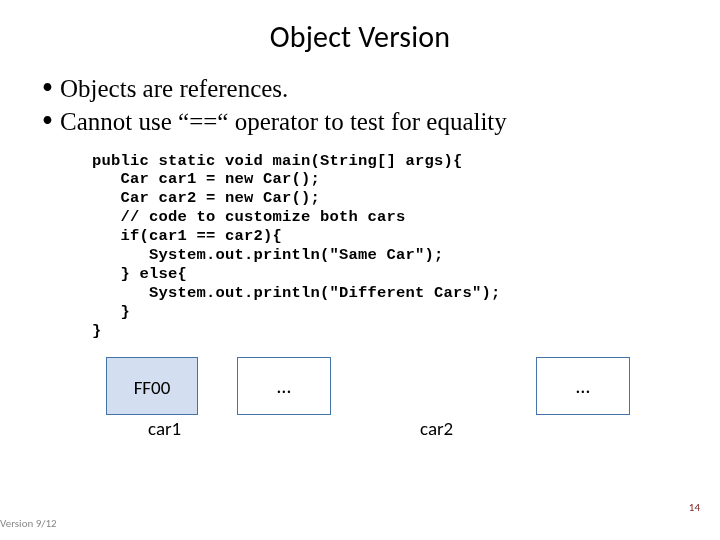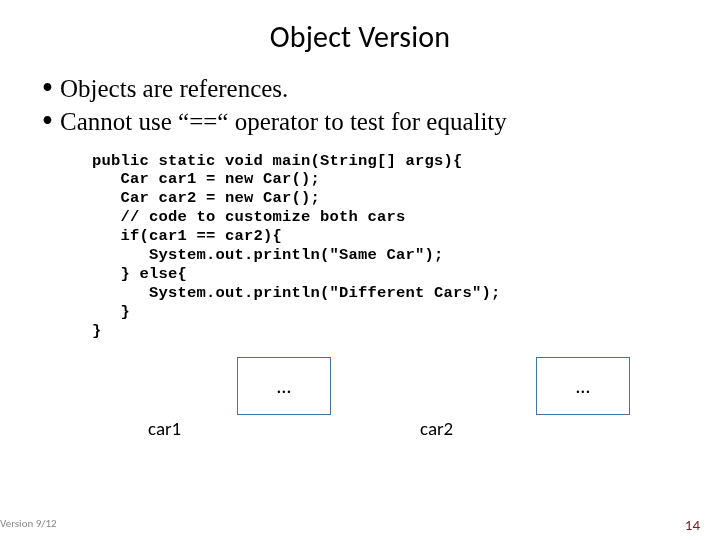--- a/index.html
+++ b/index.html
@@ -11,21 +11,21 @@
   .dot { width: 18px; flex: 0 0 18px; font-size: 22px; line-height: 1.25; }
   .bt { flex: 1; font-family: Liberation Serif, serif; }
   .code { font-family: "Courier New", Courier, monospace; font-size: 15.5px; font-weight: 700; white-space: pre; margin-left: 56px; line-height: 1.22; letter-spacing: 0.2px; margin-bottom: 16px; }
   .diagram { position: relative; height: 90px; margin-left: 56px; margin-right: 10px; }
   .box { position: absolute; border: 1px solid #4573a7; background: #d4def1; height: 58px; top: 0; }
   .box.outline { background: transparent; }
   .box .val { font-family: Calibri, Arial, sans-serif; font-size: 19px; position: absolute; left: 0; right: 0; text-align: center; top: 18px; }
   .box .ell { top: 16px; font-size: 20px; }
   .varlabel { position: absolute; top: 60px; font-size: 19px; }
   .footer-left { position: absolute; left: 0; bottom: 10px; font-size: 11px; color: #888; }
-  .footer-right { position: absolute; right: 20px; bottom: 6px; font-size: 15px; color: #7f1d1d; }
+  .footer-right { position: absolute; right: 20px; bottom: 26px; font-size: 11px; color: #7f1d1d; }
 </style>
 </head>
 <body>
 
 <div class="slide">
 
   <div class="title">Object Version</div>
 
   <div class="bullets">
     <div class="bullet-row">
@@ -43,20 +43,23 @@
    Car car2 = new Car();
    // code to customize both cars
    if(car1 == car2){
       System.out.println("Same Car");
    } else{
       System.out.println("Different Cars");
    }
 }</div>
 
   <div class="diagram">
+    <div class="box" style="left:14px; width:92px;">
+      <div class="val">FF00</div>
+    </div>
     <div class="box outline" style="left:145px; width:94px;">
       <div class="val ell">…</div>
     </div>
     <div class="box outline" style="left:444px; width:94px;">
       <div class="val ell">…</div>
     </div>
     <div class="varlabel" style="left:56px;">car1</div>
     <div class="varlabel" style="left:328px;">car2</div>
   </div>
 

